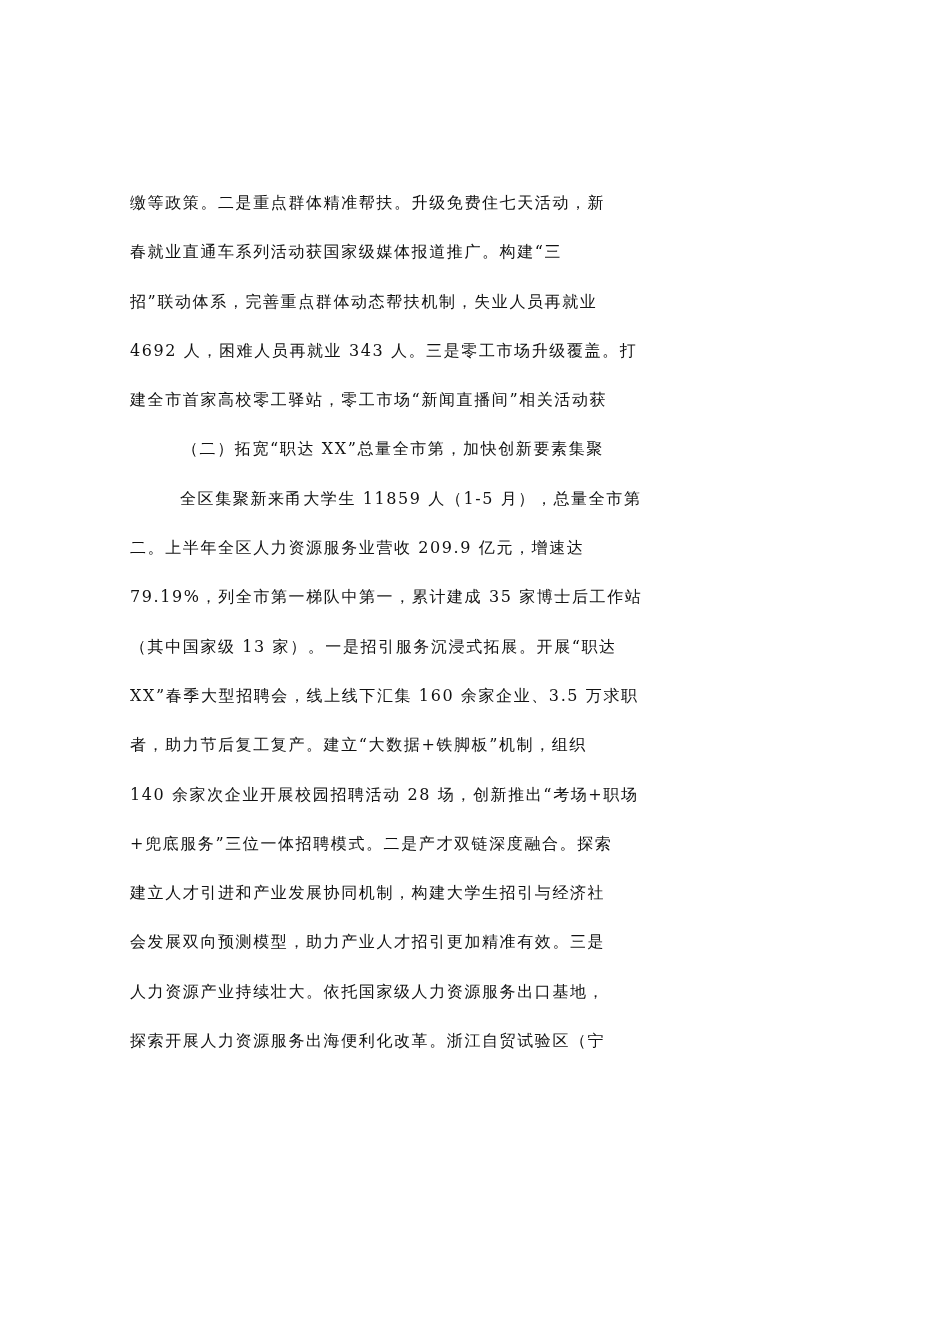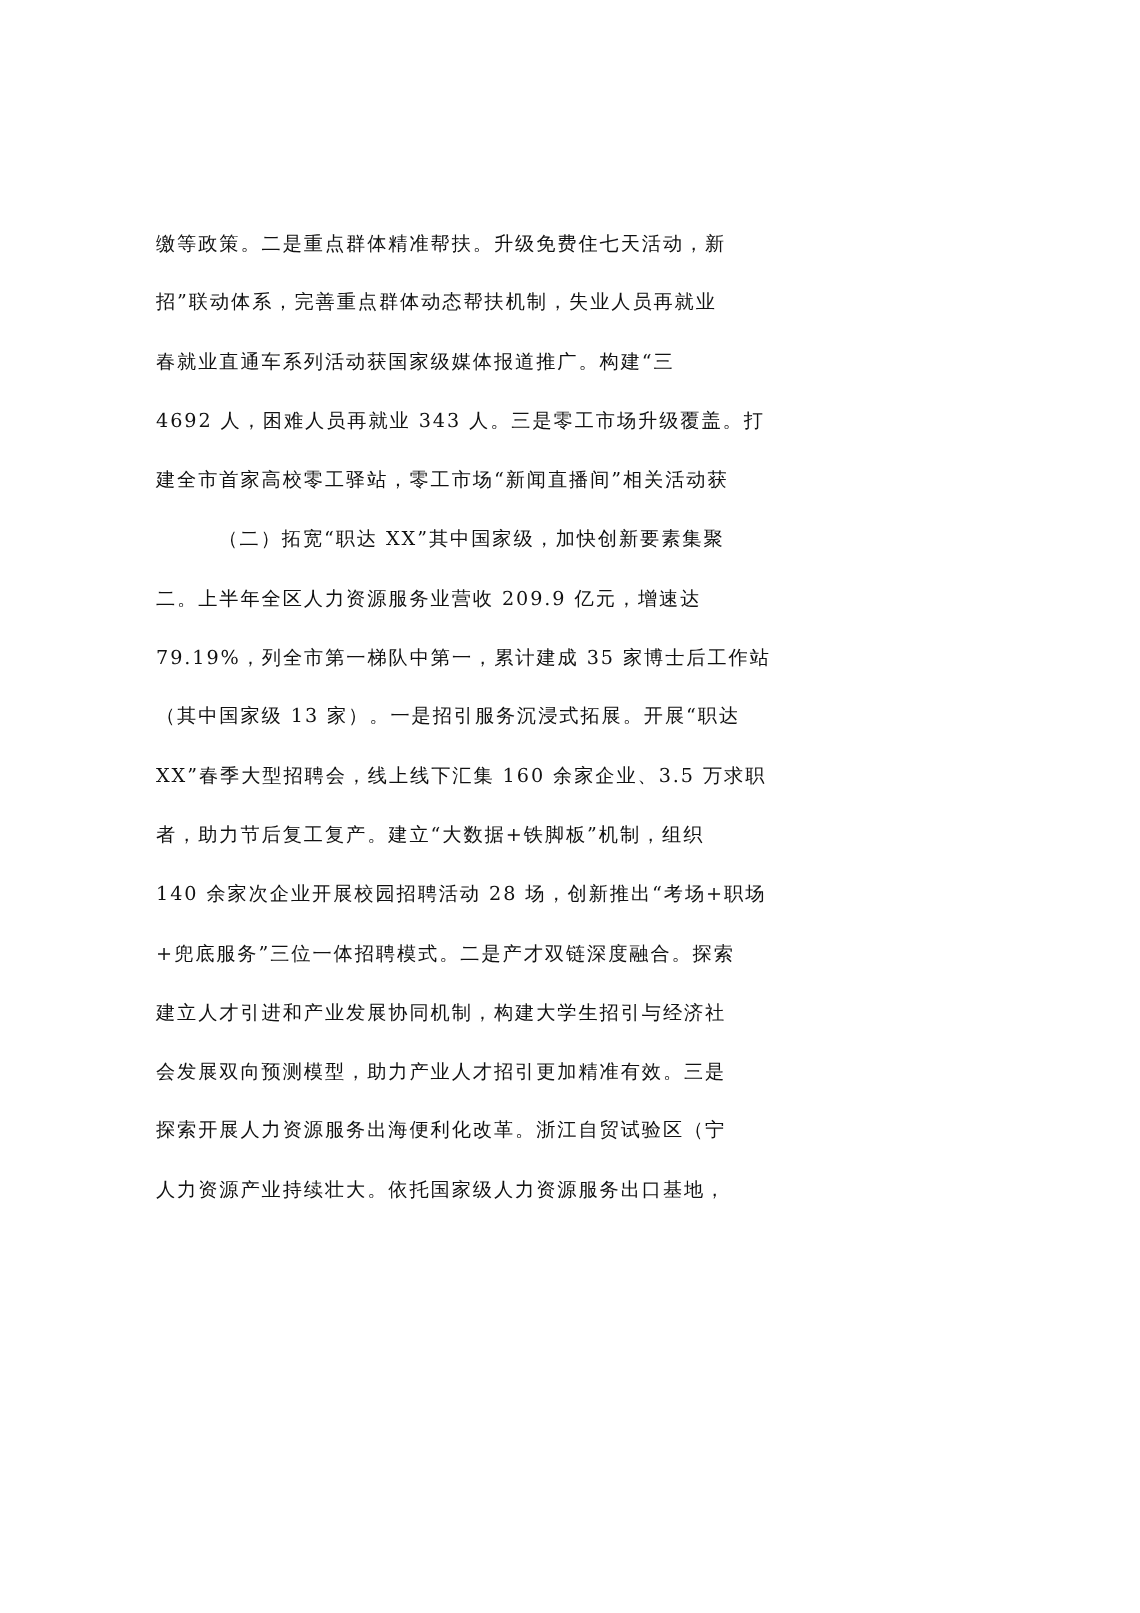--- a/index.html
+++ b/index.html
@@ -43,32 +43,33 @@
     .heading-indent {
       padding-left: 52px;
     }
   </style>
 </head>
 <body>
 
 <div class="page">
   <div class="text-block">
     <span class="line">缴等政策。二是重点群体精准帮扶。升级免费住七天活动，新</span>
+    <span class="line">春就业直通车系列活动获国家级媒体报道推广。构建“三</span>
     <span class="line">招”联动体系，完善重点群体动态帮扶机制，失业人员再就业</span>
-    <span class="line">春就业直通车系列活动获国家级媒体报道推广。构建“三</span>
     <span class="line">4692 人，困难人员再就业 343 人。三是零工市场升级覆盖。打</span>
     <span class="line">建全市首家高校零工驿站，零工市场“新闻直播间”相关活动获</span>
 
-    <span class="line heading-indent">（二）拓宽“职达 XX”其中国家级，加快创新要素集聚</span>
+    <span class="line heading-indent">（二）拓宽“职达 XX”总量全市第，加快创新要素集聚</span>
 
+    <span class="line indent">全区集聚新来甬大学生 11859 人（1-5 月），总量全市第</span>
     <span class="line">二。上半年全区人力资源服务业营收 209.9 亿元，增速达</span>
     <span class="line">79.19%，列全市第一梯队中第一，累计建成 35 家博士后工作站</span>
     <span class="line">（其中国家级 13 家）。一是招引服务沉浸式拓展。开展“职达</span>
     <span class="line">XX”春季大型招聘会，线上线下汇集 160 余家企业、3.5 万求职</span>
     <span class="line">者，助力节后复工复产。建立“大数据+铁脚板”机制，组织</span>
     <span class="line">140 余家次企业开展校园招聘活动 28 场，创新推出“考场+职场</span>
     <span class="line">+兜底服务”三位一体招聘模式。二是产才双链深度融合。探索</span>
     <span class="line">建立人才引进和产业发展协同机制，构建大学生招引与经济社</span>
     <span class="line">会发展双向预测模型，助力产业人才招引更加精准有效。三是</span>
+    <span class="line">人力资源产业持续壮大。依托国家级人力资源服务出口基地，</span>
     <span class="line">探索开展人力资源服务出海便利化改革。浙江自贸试验区（宁</span>
-    <span class="line">人力资源产业持续壮大。依托国家级人力资源服务出口基地，</span>
   </div>
 </div>
 
 </body></html>

